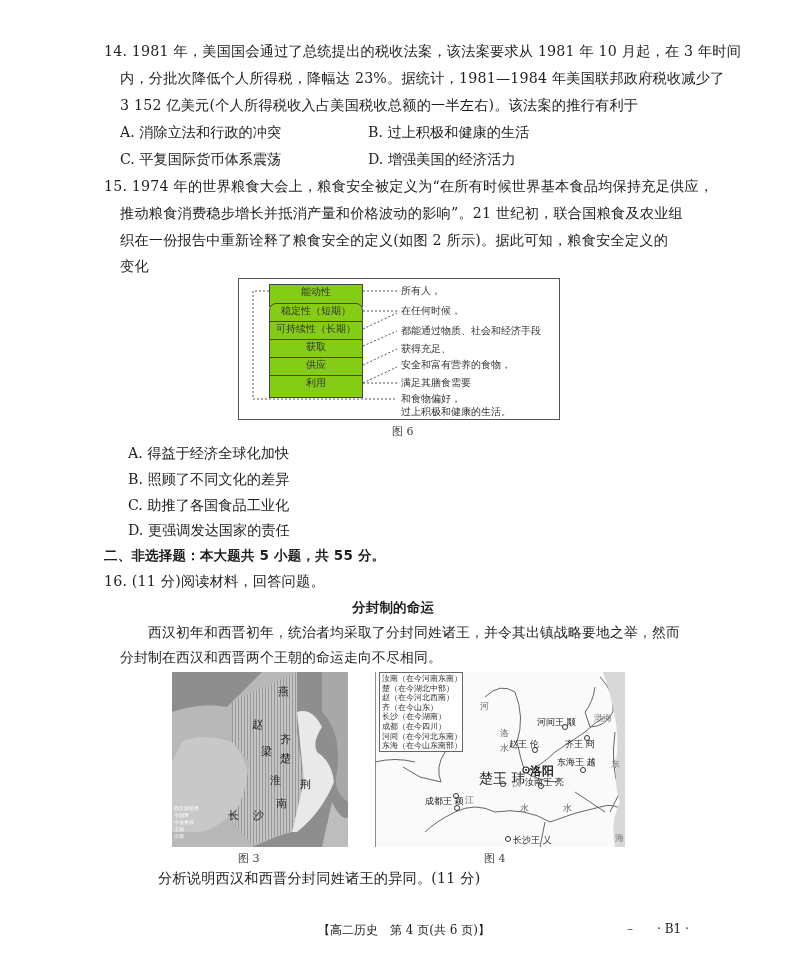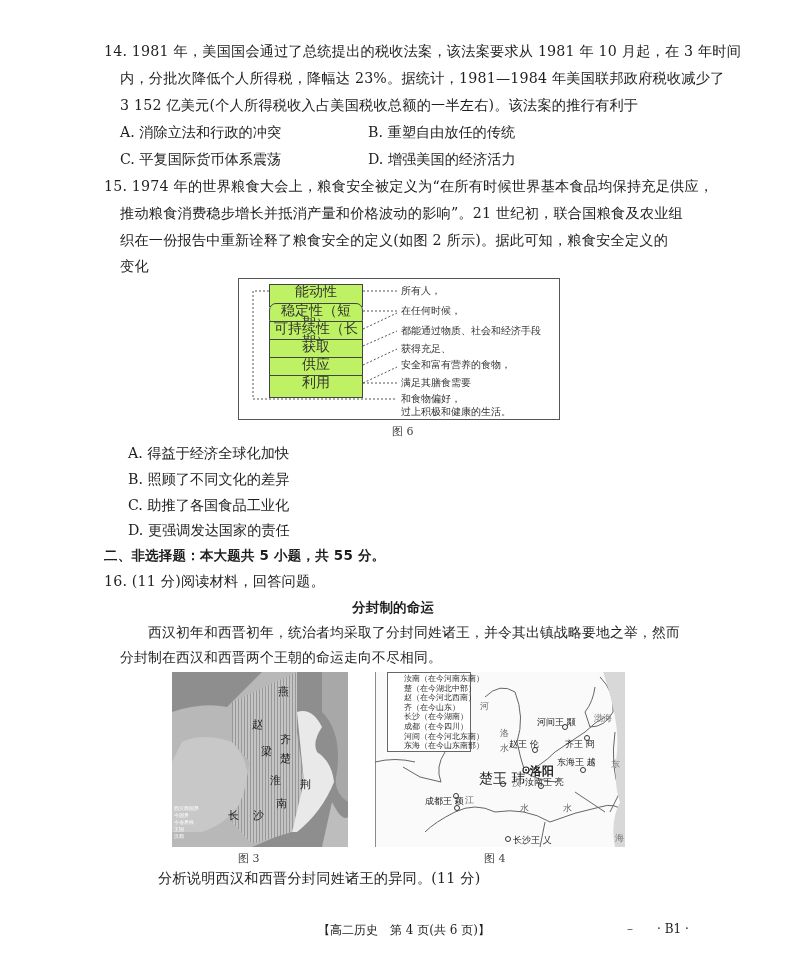--- a/index.html
+++ b/index.html
@@ -4,41 +4,41 @@
 <style>
   html, body { margin:0; padding:0; }
   body { width:800px; height:957px; background:#ffffff; position:relative; overflow:hidden;
          font-family:"DejaVu Serif","Liberation Serif",serif; color:#1e1e1e; }
   .line { position:absolute; font-size:14.2px; line-height:20px; white-space:nowrap; letter-spacing:0.2px; }
   .opt { position:absolute; font-size:14.2px; line-height:20px; white-space:nowrap; }
   .bold { font-family:"DejaVu Sans","Liberation Sans",sans-serif; font-weight:bold; }
   
   .fig2 { position:absolute; left:238px; top:278px; width:322px; height:142px; border:1.5px solid #555; box-sizing:border-box; }
   .fbox { position:absolute; left:30px; width:94px; height:23px; border:1.3px solid #444; box-sizing:border-box;
-          font-size:14px; line-height:13px; text-align:center; color:#333; background:#bef264; }
+          font-size:10px; line-height:13px; text-align:center; color:#333; background:#84cc16; }
   .ftxt { position:absolute; left:162px; font-size:10px; line-height:14px; color:#333; white-space:nowrap; }
   .cap { position:absolute; font-size:11px; color:#444; }
   
   .map3 { position:absolute; left:172px; top:672px; width:176px; height:175px; background:#9a9a9a; overflow:hidden; }
   .map4 { position:absolute; left:375px; top:672px; width:250px; height:175px; background:#fafafa; overflow:hidden; }
   .mlabel { position:absolute; font-size:11px; color:#222; white-space:nowrap; }
-  .legend4 { position:absolute; left:12px; top:0; width:84px; height:80px; border:1px solid #666; background:#fff;
-             font-size:8px; line-height:9.6px; color:#333; padding:1px 16px; box-sizing:border-box; }
+  .legend4 { position:absolute; left:4px; top:0; width:84px; height:80px; border:1px solid #666; background:#fff;
+             font-size:8px; line-height:9.6px; color:#333; padding:1px 2px; box-sizing:border-box; }
   .legend4 div { white-space:nowrap; }
   .leg3 { position:absolute; left:2px; top:133px; font-size:5px; line-height:7px; color:#fff; }
   .footer { position:absolute; top:922px; font-size:12px; white-space:nowrap; }
 </style>
 </head>
 <body>
 
 <div class="line" style="left:104px;top:41px;">14. 1981 年，美国国会通过了总统提出的税收法案，该法案要求从 1981 年 10 月起，在 3 年时间</div>
 <div class="line" style="left:120px;top:68px;">内，分批次降低个人所得税，降幅达 23%。据统计，1981—1984 年美国联邦政府税收减少了</div>
 <div class="line" style="left:120px;top:95px;">3 152 亿美元(个人所得税收入占美国税收总额的一半左右)。该法案的推行有利于</div>
 <div class="opt" style="left:120px;top:122px;">A. 消除立法和行政的冲突</div>
-<div class="opt" style="left:368px;top:122px;">B. 重塑自由放任的传统</div>
+<div class="opt" style="left:368px;top:122px;">B. 过上积极和健康的生活</div>
 <div class="opt" style="left:120px;top:149px;">C. 平复国际货币体系震荡</div>
 <div class="opt" style="left:368px;top:149px;">D. 增强美国的经济活力</div>
 
 <div class="line" style="left:104px;top:176px;">15. 1974 年的世界粮食大会上，粮食安全被定义为“在所有时候世界基本食品均保持充足供应，</div>
 <div class="line" style="left:120px;top:203px;">推动粮食消费稳步增长并抵消产量和价格波动的影响”。21 世纪初，联合国粮食及农业组</div>
 <div class="line" style="left:120px;top:230px;">织在一份报告中重新诠释了粮食安全的定义(如图 2 所示)。据此可知，粮食安全定义的</div>
 <div class="line" style="left:120px;top:256px;font-family:Liberation Serif, serif;">变化</div>
 
 <div class="fig2">
   <svg width="320" height="140" style="position:absolute;left:0;top:0;">

